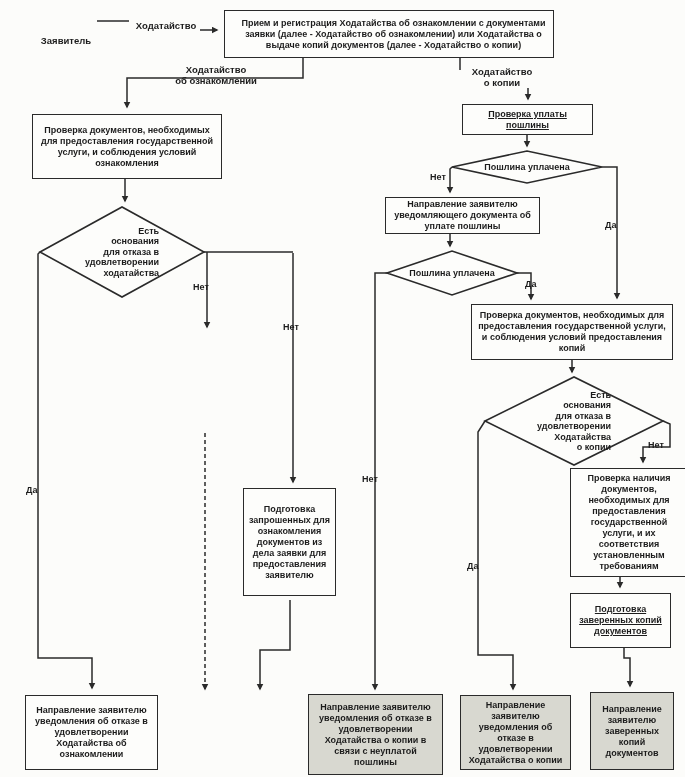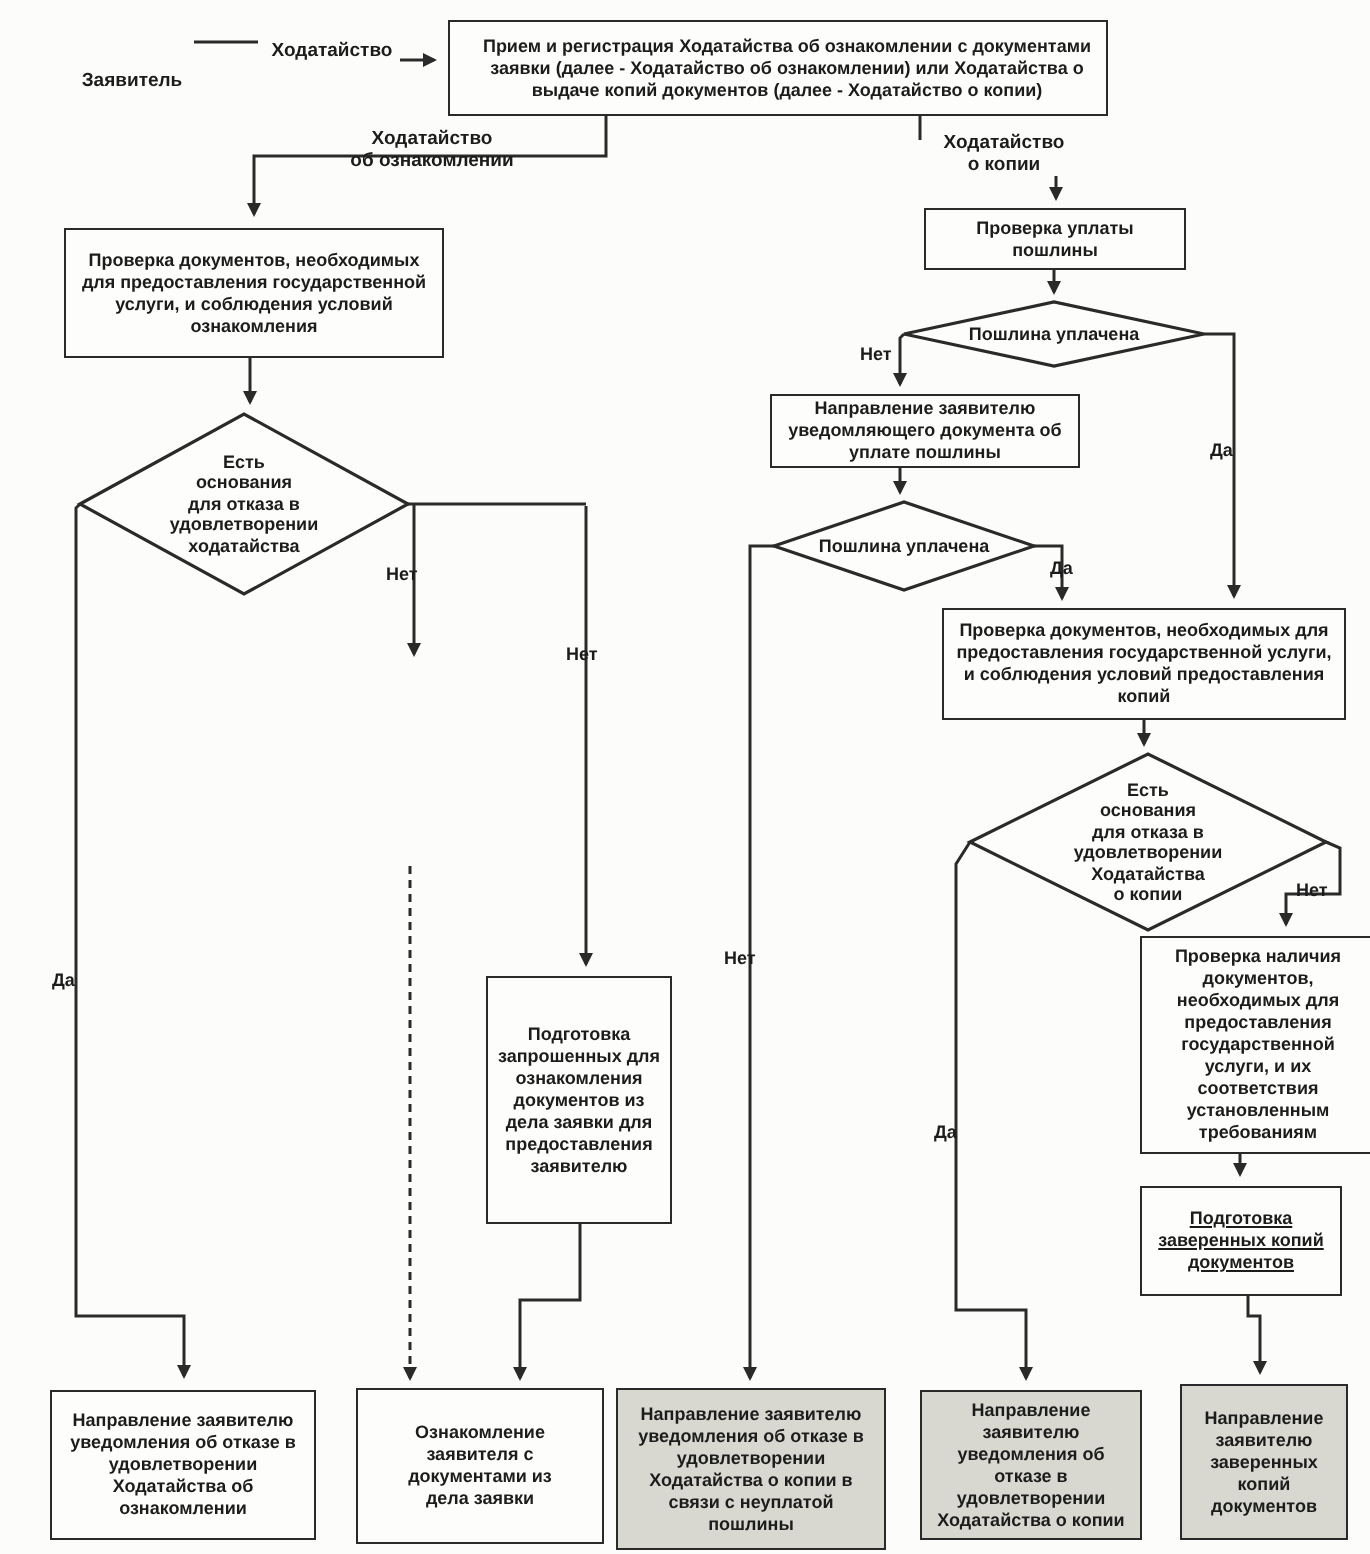--- a/index.html
+++ b/index.html
@@ -9,21 +9,21 @@
   }
   #lines{position:absolute;left:0;top:0;width:685px;height:777px;}
   .node{
     position:absolute;box-sizing:border-box;border:1.6px solid #2a2a2a;background:#fdfdfb;
     display:flex;align-items:center;justify-content:center;text-align:center;
     font-size:9px;line-height:11px;font-weight:bold;white-space:pre-line;
     padding:2px 3px;overflow:hidden;
   }
   .node.shaded{background:#d8d8d0;}
   .dlabel{
-    position:absolute;display:flex;align-items:center;justify-content:center;text-align:center;
+    position:absolute;display:flex;align-items:center;justify-content:center;text-align:right;
     font-size:9px;line-height:10.5px;font-weight:bold;white-space:pre-line;background:transparent;
   }
   .flabel{
     position:absolute;font-size:9.5px;line-height:11px;font-weight:bold;text-align:center;
     white-space:pre-line;background:transparent;
   }
   .edge{
     position:absolute;font-size:9px;font-weight:bold;white-space:nowrap;background:transparent;
   }
 </style>
@@ -88,35 +88,31 @@
   <div class="flabel" style="left:33px;top:14px;width:66px;margin-top:21px;">Заявитель</div>
   <div class="flabel" style="left:130px;top:20px;width:72px;">Ходатайство</div>
 
   <div class="flabel" style="left:158px;top:64px;width:116px;">Ходатайство
 об ознакомлении</div>
   <div class="flabel" style="left:462px;top:66px;width:80px;">Ходатайство
 о копии</div>
 
   <div class="node" style="left:224px;top:10px;width:330px;height:48px;padding-left:12px;">Прием и регистрация Ходатайства об ознакомлении с документами заявки (далее - Ходатайство об ознакомлении) или  Ходатайства о выдаче копий документов (далее - Ходатайство о копии)</div>
   <div class="node" style="left:32px;top:114px;width:190px;height:65px;">Проверка документов, необходимых для предоставления государственной услуги, и соблюдения условий ознакомления</div>
-  <div class="node" style="left:243px;top:488px;width:93px;height:124px;">Подготовка запрошенных для ознакомления документов из дела заявки для предоставления заявителю</div>
-  <div class="node" style="left:462px;top:104px;width:131px;height:31px;">Проверка уплаты
+  <div class="node" style="left:243px;top:488px;width:93px;height:108px;">Подготовка запрошенных для ознакомления документов из дела заявки для предоставления заявителю</div>
+  <div class="node" style="left:462px;top:104px;width:131px;height:31px;text-decoration:underline;">Проверка уплаты
 пошлины</div>
   <div class="node" style="left:385px;top:197px;width:155px;height:37px;">Направление заявителю уведомляющего документа об уплате пошлины</div>
   <div class="node" style="left:471px;top:304px;width:202px;height:56px;">Проверка документов, необходимых для предоставления государственной услуги, и соблюдения условий предоставления копий</div>
   <div class="node" style="left:570px;top:468px;width:118px;height:109px;">Проверка наличия документов, необходимых для предоставления государственной услуги,  и их соответствия установленным требованиям</div>
   <div class="node" style="left:570px;top:593px;width:101px;height:55px;text-decoration:underline;">Подготовка
 заверенных копий
 документов</div>
 
   <div class="node" style="left:25px;top:695px;width:133px;height:75px;">Направление заявителю уведомления об отказе в удовлетворении Ходатайства об ознакомлении</div>
-  <div class="node" style="left:178px;top:694px;width:124px;height:78px;">Ознакомление
-заявителя с
-документами из
-дела заявки</div>
   <div class="node shaded" style="left:308px;top:694px;width:135px;height:81px;">Направление заявителю уведомления об отказе в удовлетворении Ходатайства о копии в связи с неуплатой пошлины</div>
   <div class="node shaded" style="left:460px;top:695px;width:111px;height:75px;">Направление
 заявителю
 уведомления об
 отказе в
 удовлетворении
 Ходатайства о копии</div>
   <div class="node shaded" style="left:590px;top:692px;width:84px;height:78px;">Направление
 заявителю
 заверенных

